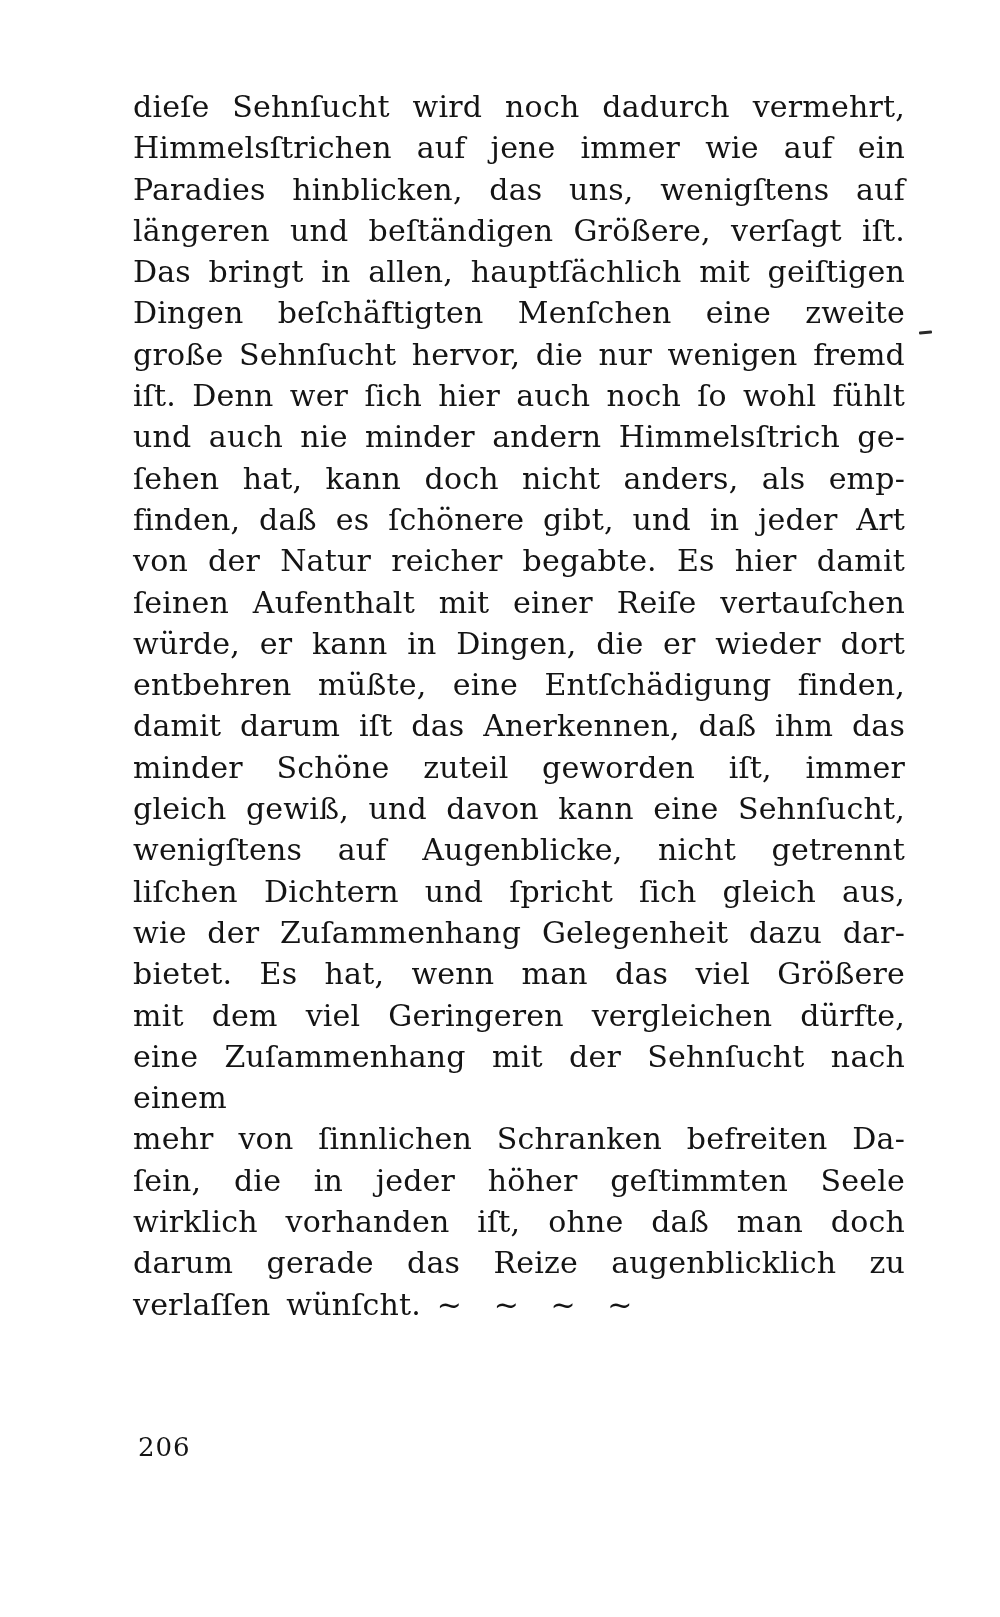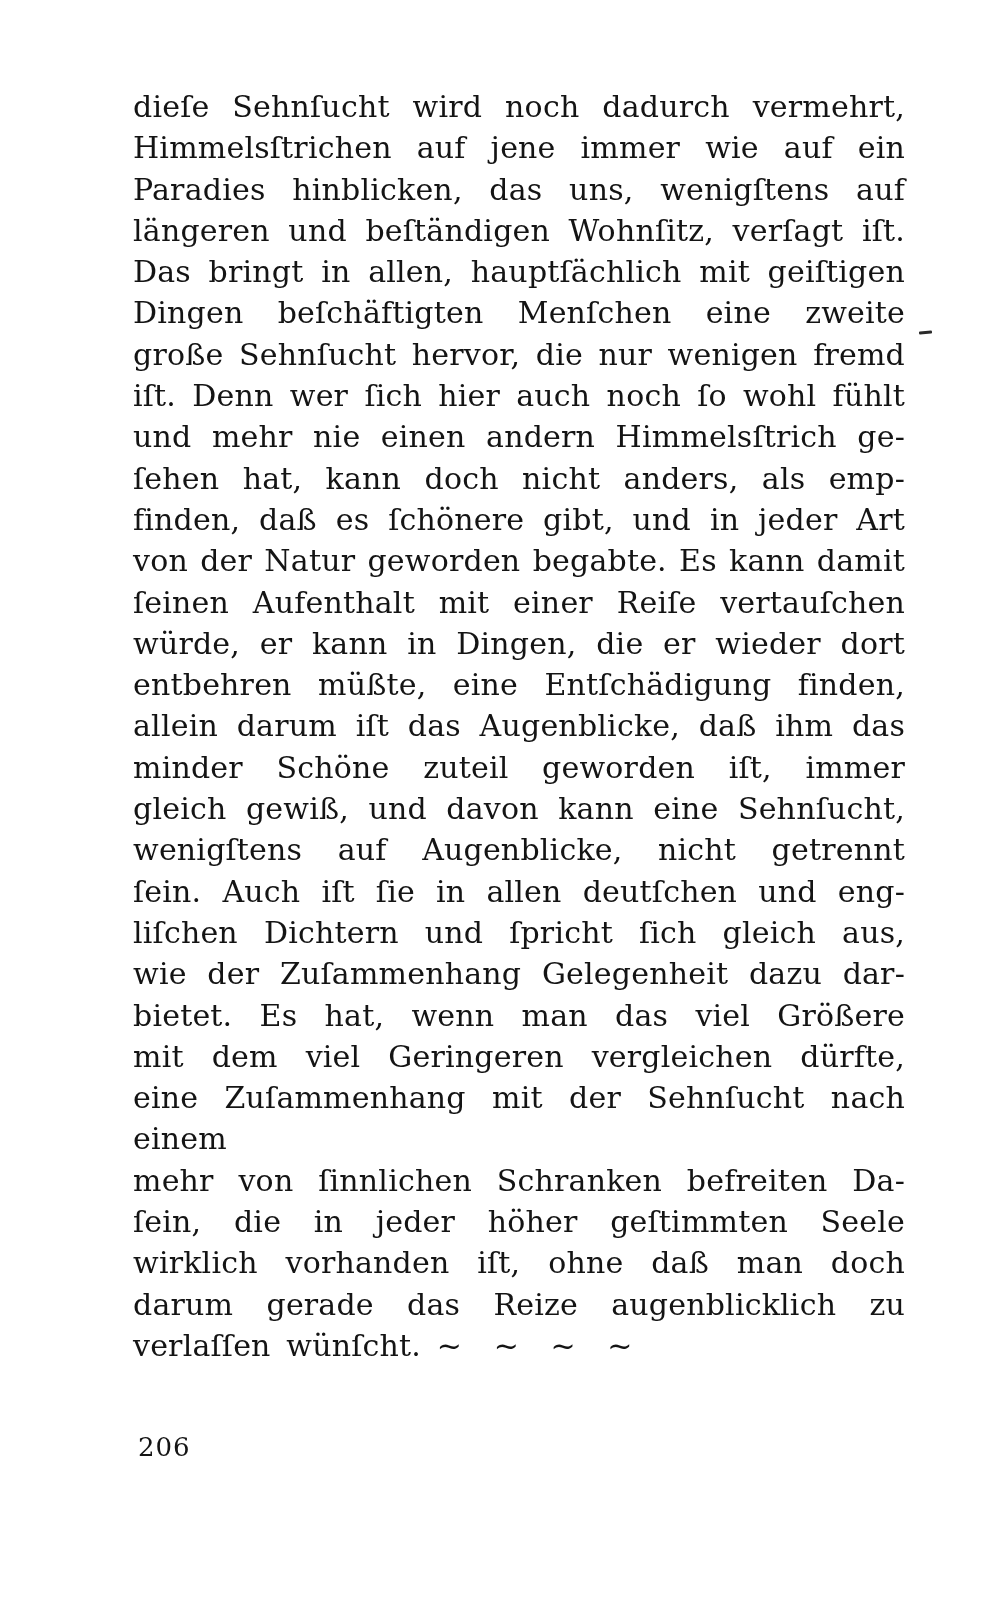--- a/index.html
+++ b/index.html
@@ -62,37 +62,36 @@
   }
 </style>
 </head>
 <body>
 
 <div class="page">
   <div class="text-block" id="text-block">
       <div class="line">dieſe Sehnſucht wird noch dadurch vermehrt,</div>
       <div class="line">Himmelsſtrichen auf jene immer wie auf ein</div>
       <div class="line">Paradies hinblicken, das uns, wenigſtens auf</div>
-      <div class="line">längeren und beſtändigen Wohnſitz, verſagt iſt.</div>
+      <div class="line">längeren und beſtändigen Größere, verſagt iſt.</div>
       <div class="line">Das bringt in allen, hauptſächlich mit geiſtigen</div>
       <div class="line">Dingen beſchäftigten Menſchen eine zweite</div>
       <div class="line">große Sehnſucht hervor, die nur wenigen fremd</div>
       <div class="line">iſt. Denn wer ſich hier auch noch ſo wohl fühlt</div>
-      <div class="line">und mehr nie einen andern Himmelsſtrich ge-</div>
+      <div class="line">und auch nie minder andern Himmelsſtrich ge-</div>
       <div class="line">ſehen hat, kann doch nicht anders, als emp-</div>
       <div class="line">finden, daß es ſchönere gibt, und in jeder Art</div>
-      <div class="line">von der Natur geworden begabte. Es kann damit</div>
+      <div class="line">von der Natur reicher begabte. Es hier damit</div>
       <div class="line">ſeinen Aufenthalt mit einer Reiſe vertauſchen</div>
       <div class="line">würde, er kann in Dingen, die er wieder dort</div>
       <div class="line">entbehren müßte, eine Entſchädigung finden,</div>
-      <div class="line">allein darum iſt das Augenblicke, daß ihm das</div>
+      <div class="line">damit darum iſt das Anerkennen, daß ihm das</div>
       <div class="line">minder Schöne zuteil geworden iſt, immer</div>
       <div class="line">gleich gewiß, und davon kann eine Sehnſucht,</div>
       <div class="line">wenigſtens auf Augenblicke, nicht getrennt</div>
-      <div class="line">ſein. Auch iſt ſie in allen deutſchen und eng-</div>
       <div class="line">liſchen Dichtern und ſpricht ſich gleich aus,</div>
       <div class="line">wie der Zuſammenhang Gelegenheit dazu dar-</div>
       <div class="line">bietet. Es hat, wenn man das viel Größere</div>
       <div class="line">mit dem viel Geringeren vergleichen dürfte,</div>
       <div class="line">eine Zuſammenhang mit der Sehnſucht nach einem</div>
       <div class="line">mehr von ſinnlichen Schranken befreiten Da-</div>
       <div class="line">ſein, die in jeder höher geſtimmten Seele</div>
       <div class="line">wirklich vorhanden iſt, ohne daß man doch</div>
       <div class="line">darum gerade das Reize augenblicklich zu</div>
       <div class="line">verlaſſen wünſcht. ~ &nbsp;~ &nbsp;~ &nbsp;~</div>

